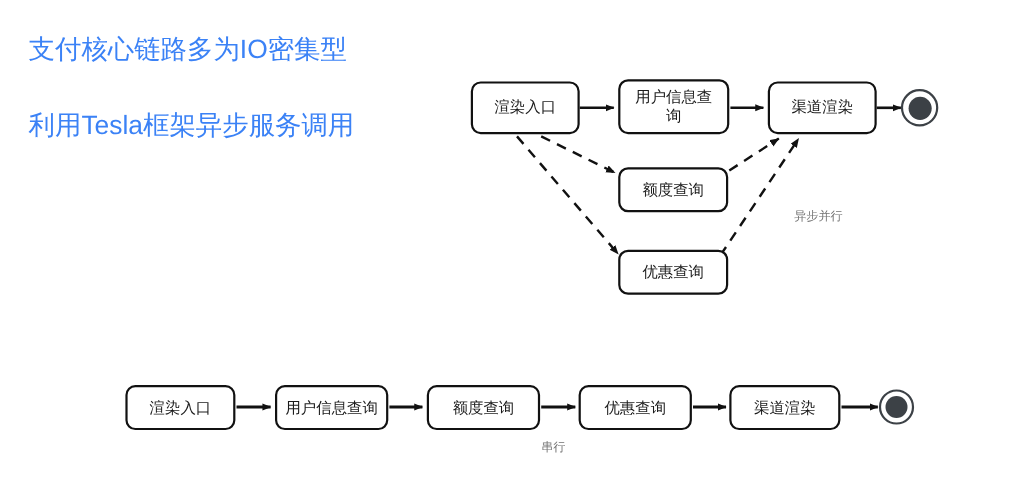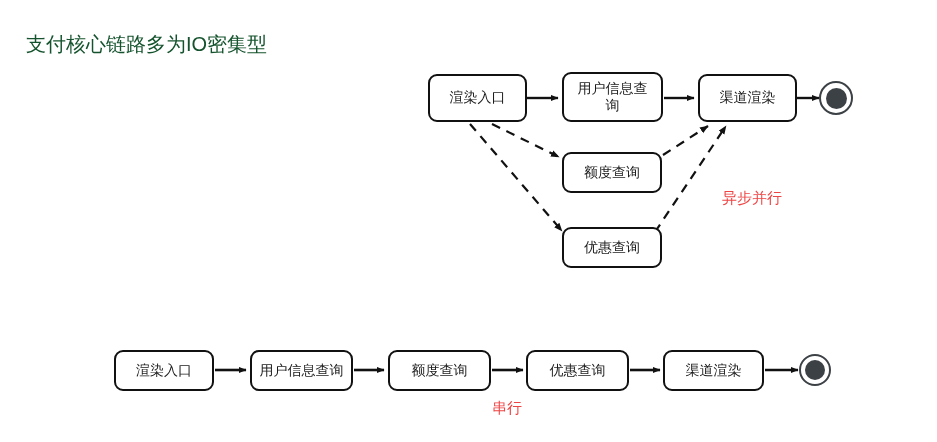--- a/index.html
+++ b/index.html
@@ -22,22 +22,22 @@
   }
 
   
   .bullets {
     position: absolute;
     left: 26px;
     top: 34px;
     width: 400px;
   }
   .bullet-line {
-    color: #14532d;
-    font-size: 20px;
+    color: #3b82f6;
+    font-size: 24px;
     line-height: 1;
     margin-bottom: 45px;
     white-space: nowrap;
     letter-spacing: 0px;
   }
 
   
   .node {
     position: absolute;
     box-sizing: border-box;
@@ -66,41 +66,42 @@
     justify-content: center;
   }
   .terminal .core {
     border-radius: 50%;
     background: #3c4146;
   }
 
   
   .caption {
     position: absolute;
-    color: #ef4444;
-    font-size: 15px;
+    color: #737373;
+    font-size: 11px;
     white-space: nowrap;
   }
 
   
   #edges {
     position: absolute;
     left: 0; top: 0;
     width: 937px;
     height: 442px;
     pointer-events: none;
   }
 </style>
 </head>
 <body>
 
 <div id="stage">
 
   <div class="bullets">
     <div class="bullet-line">支付核心链路多为IO密集型</div>
+    <div class="bullet-line">利用Tesla框架异步服务调用</div>
   </div>
 
   <svg id="edges" viewBox="0 0 937 442">
     <defs>
       <marker id="ah" markerWidth="9" markerHeight="9" refX="7.4" refY="3.2" orient="auto" markerUnits="userSpaceOnUse">
         <path d="M0,0 L8,3.2 L0,6.4 z" fill="#111111"></path>
       </marker>
       <marker id="ahd" markerWidth="10" markerHeight="10" refX="8" refY="3.4" orient="auto" markerUnits="userSpaceOnUse">
         <path d="M0,0 L8.6,3.4 L0,6.8 z" fill="#111111"></path>
       </marker>

